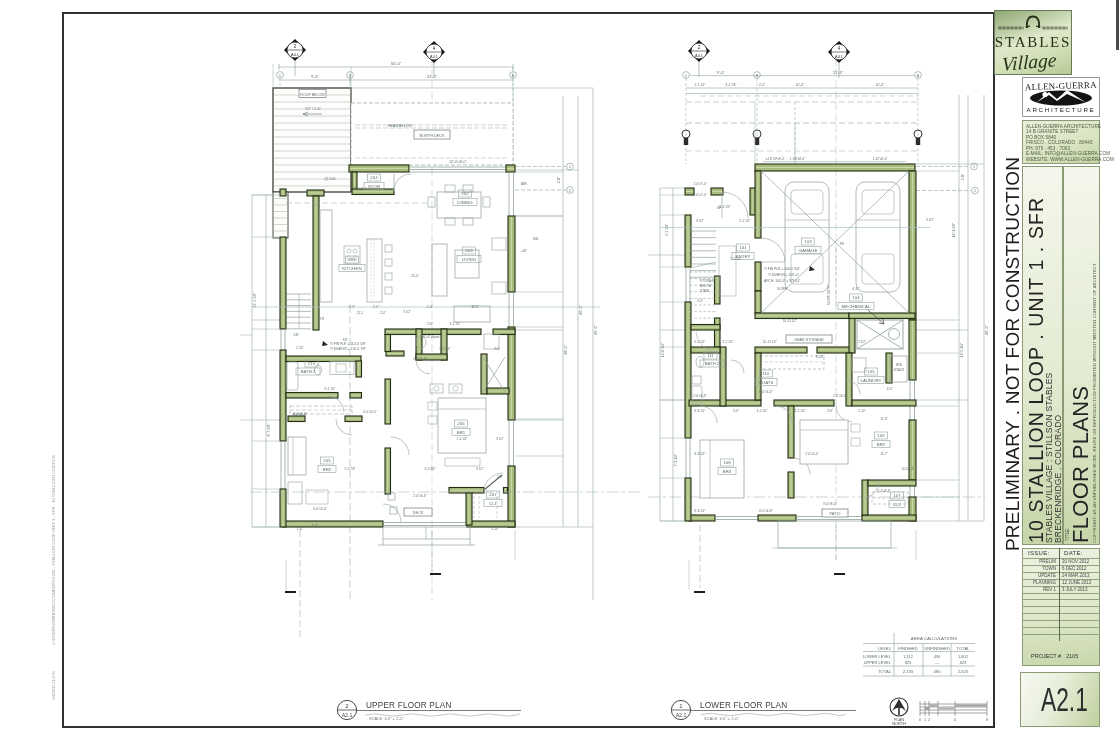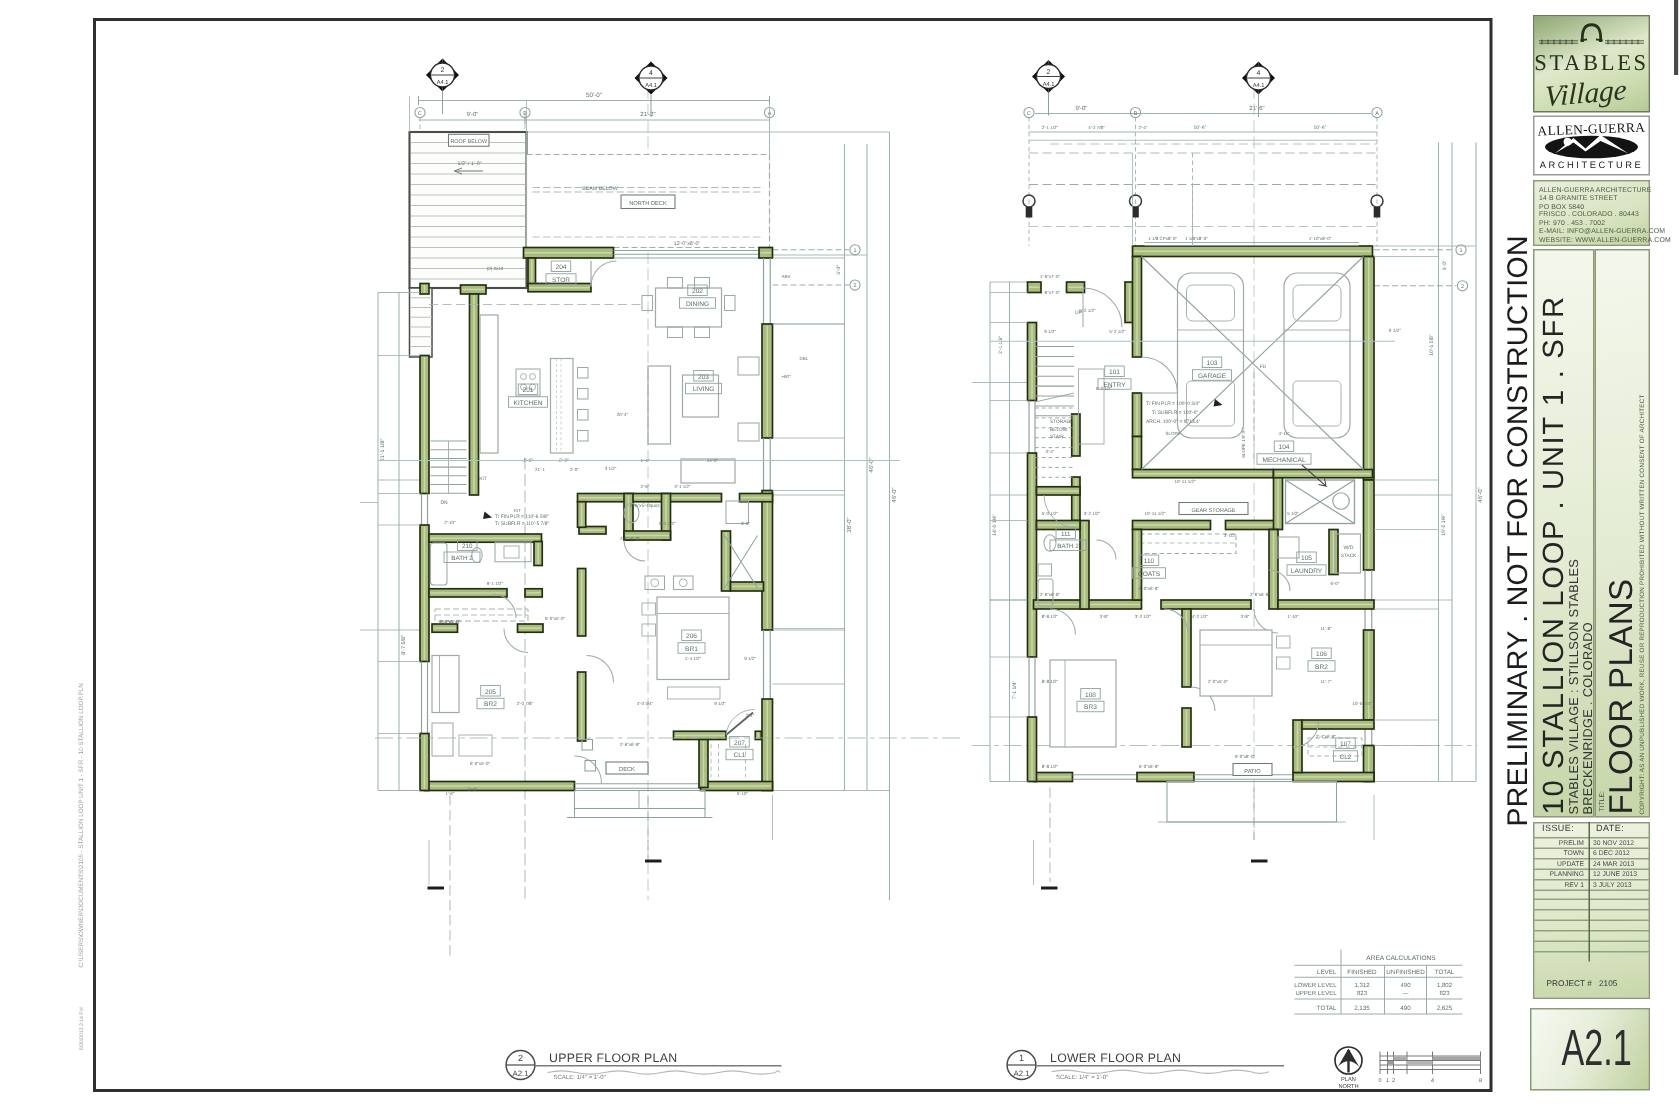--- a/index.html
+++ b/index.html
@@ -1002,21 +1002,21 @@
 <rect x="938" y="707.3" width="17" height="2.4" fill="#b5b5b5"></rect>
 <rect x="955" y="704.3" width="32" height="2.4" fill="#a5a5a5"></rect>
 <text x="920" y="721" font-family="Liberation Sans, sans-serif" font-size="3.6" fill="#555" text-anchor="middle">0</text>
 <text x="925" y="721" font-family="Liberation Sans, sans-serif" font-size="3.6" fill="#555" text-anchor="middle">1</text>
 <text x="929" y="721" font-family="Liberation Sans, sans-serif" font-size="3.6" fill="#555" text-anchor="middle">2</text>
 <text x="955" y="721" font-family="Liberation Sans, sans-serif" font-size="3.6" fill="#555" text-anchor="middle">4</text>
 <text x="987" y="721" font-family="Liberation Sans, sans-serif" font-size="3.6" fill="#555" text-anchor="middle">8</text>
 </g>
 </svg>
 
-<div style="position:absolute;left:1022px;top:10px;width:78px;height:65px;background:linear-gradient(160deg,#8ea873 0%,#dfe8cb 45%,#cddcb0 75%,#b7c996 100%);border:1px solid #6b7b57;box-sizing:border-box;overflow:hidden"><svg width="76" height="63" viewBox="0 0 76 63" xmlns="http://www.w3.org/2000/svg">
+<div style="position:absolute;left:994px;top:10px;width:78px;height:65px;background:linear-gradient(160deg,#8ea873 0%,#dfe8cb 45%,#cddcb0 75%,#b7c996 100%);border:1px solid #6b7b57;box-sizing:border-box;overflow:hidden"><svg width="76" height="63" viewBox="0 0 76 63" xmlns="http://www.w3.org/2000/svg">
         <path d="M 32 17 Q 31 5.5 38 5.5 Q 45 5.5 44 17" fill="none" stroke="#27301b" stroke-width="1.9"></path>
         <path d="M 30.5 16 l 4.5 -0.8 M 41 15.2 l 4.5 0.8" stroke="#27301b" stroke-width="1.2"></path>
         <path d="M 3 16.2 H 29 M 3 17.8 H 29" stroke="#2a3420" stroke-width="0.5"></path>
         <path d="M 47 16.2 H 73 M 47 17.8 H 73" stroke="#2a3420" stroke-width="0.5"></path>
         <path d="M 5 15.4 v 3.2 M 9 15.4 v 3.2 M 13 15.4 v 3.2 M 17 15.4 v 3.2 M 21 15.4 v 3.2 M 25 15.4 v 3.2" stroke="#2a3420" stroke-width="0.55"></path>
         <path d="M 49 15.4 v 3.2 M 53 15.4 v 3.2 M 57 15.4 v 3.2 M 61 15.4 v 3.2 M 65 15.4 v 3.2 M 69 15.4 v 3.2" stroke="#2a3420" stroke-width="0.55"></path>
         <text x="38" y="35.5" text-anchor="middle" font-family="Liberation Serif, serif" font-size="15" letter-spacing="1.8" fill="#27301b">STABLES</text>
         <text x="40" y="57" text-anchor="middle" font-family="Liberation Serif, serif" font-style="italic" font-size="19.5" fill="#2a331d" transform="rotate(-5 40 57) skewX(-6)">Village</text>
       </svg></div>
 

